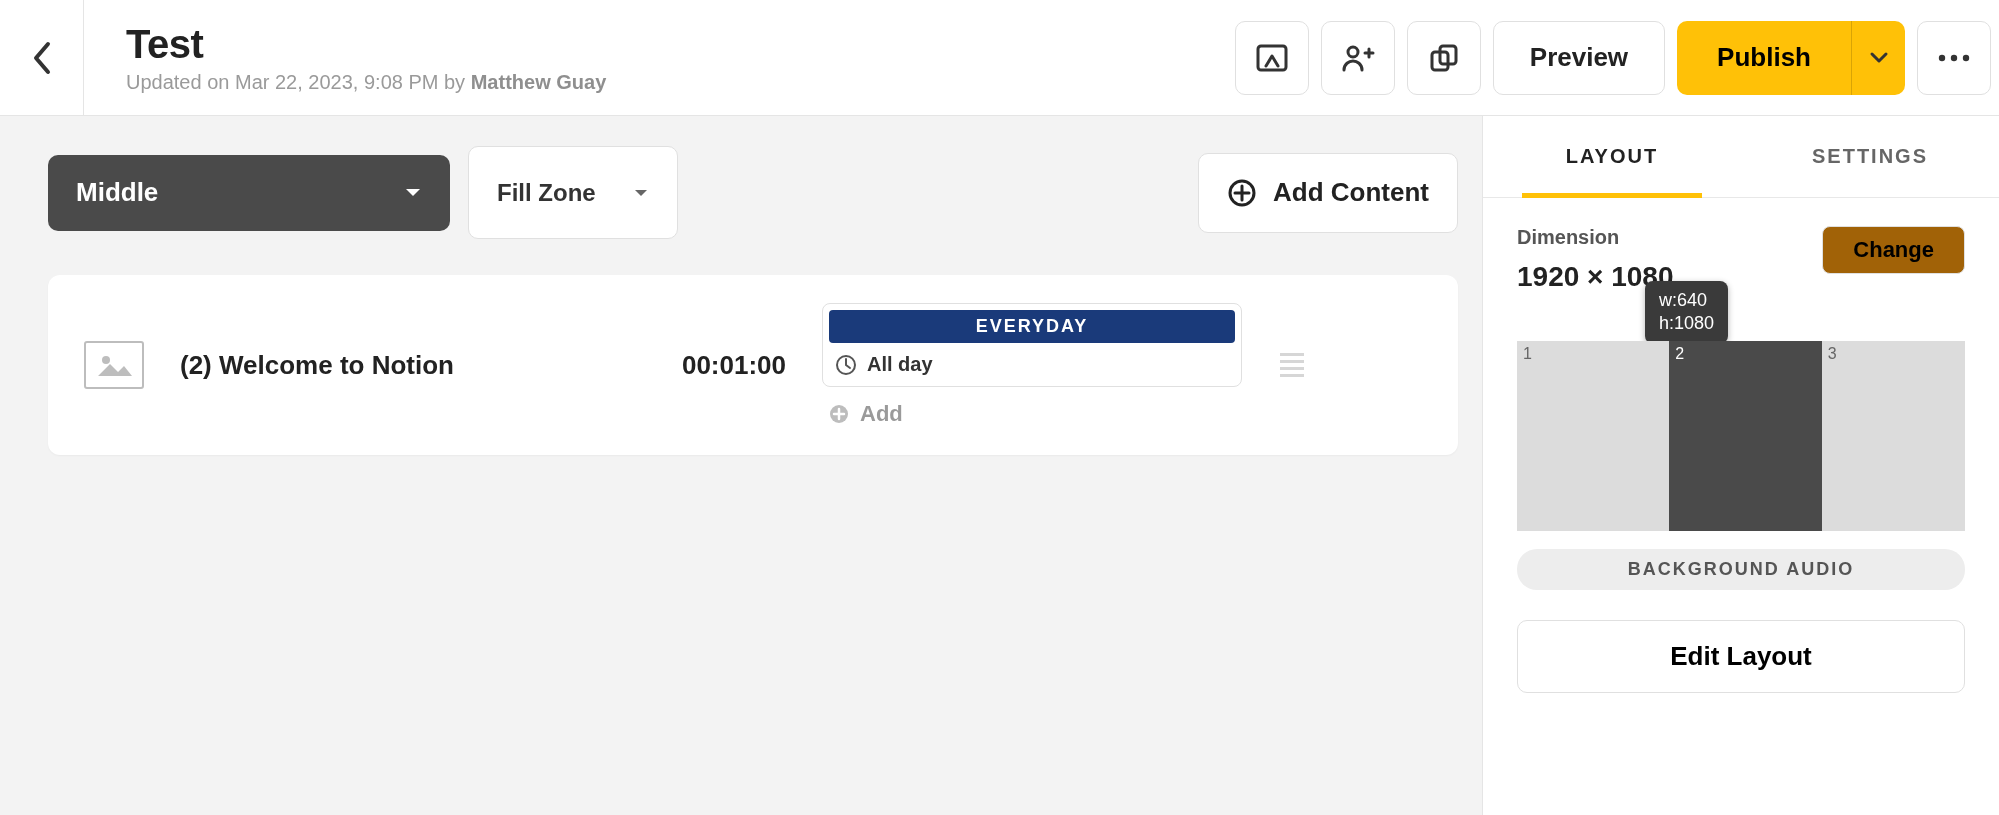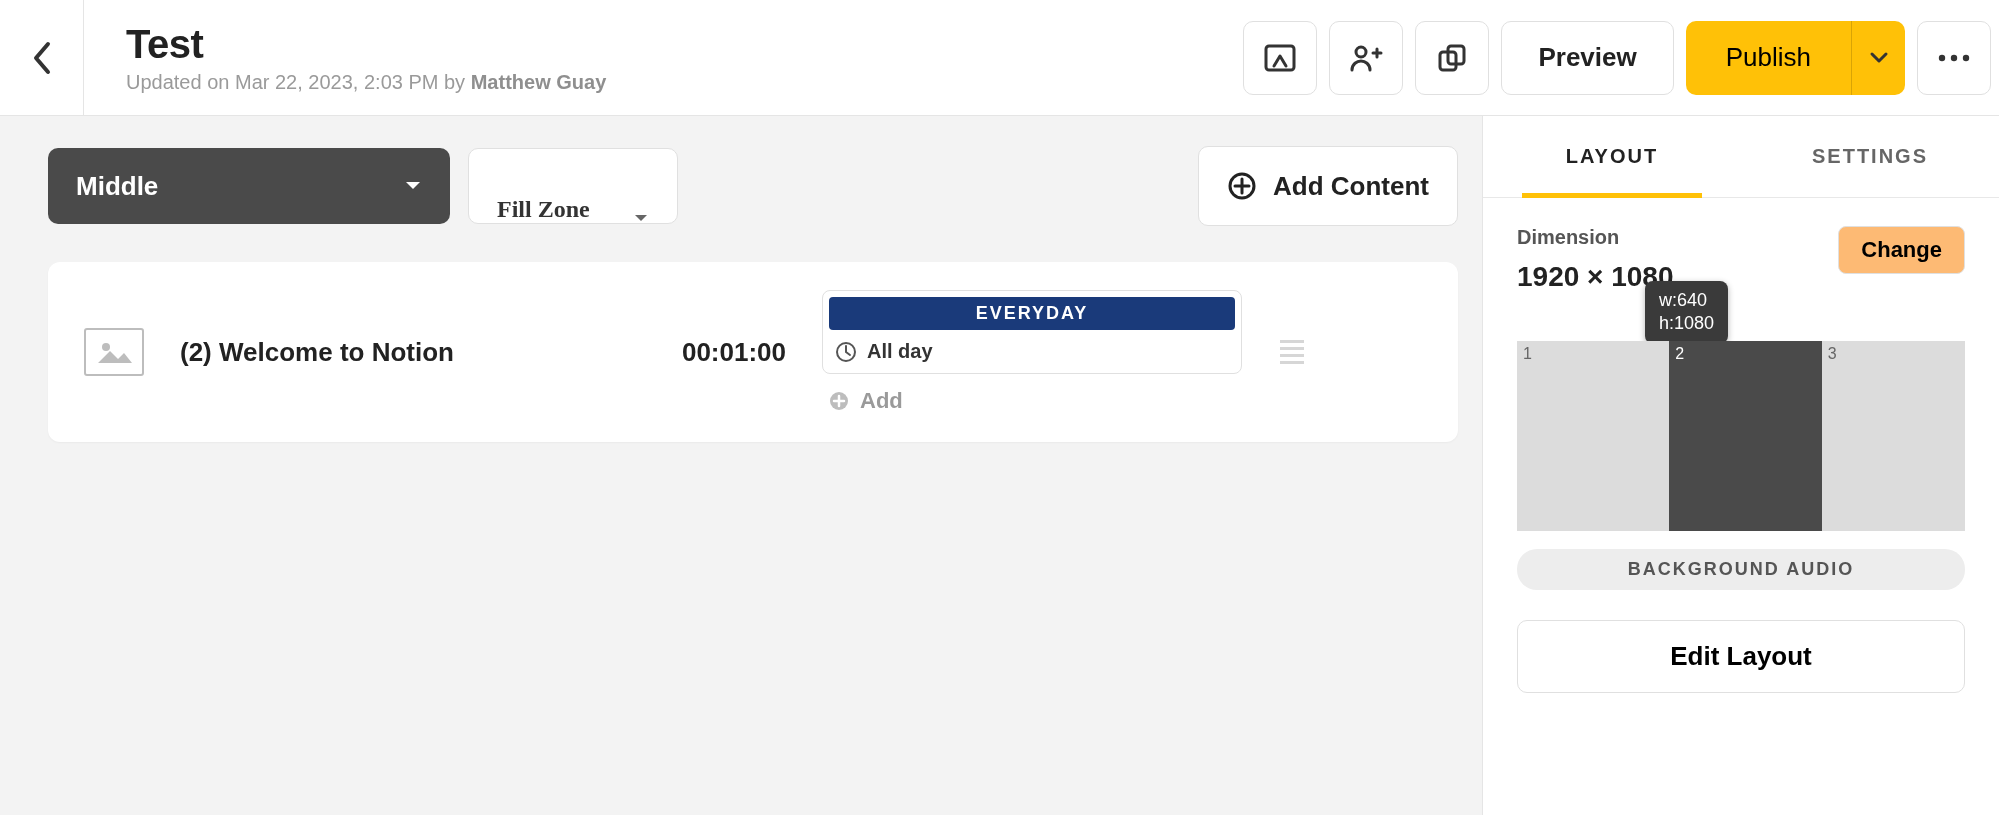--- a/index.html
+++ b/index.html
@@ -76,21 +76,21 @@
     display:flex;align-items:center;
   }
   .publish-group { display: flex; }
   .publish-main {
     height: 74px;
     padding: 0 40px;
     background: #FFC107;
     border: none;
     border-radius: 10px 0 0 10px;
     font-size: 26px;
-    font-weight: 400;
+    font-weight: 700;
     cursor: pointer;
   }
   .publish-drop {
     width: 54px;
     height: 74px;
     background: #FFC107;
     border: none;
     border-left: 1px solid rgba(0,0,0,0.15);
     border-radius: 0 10px 10px 0;
     display:flex;align-items:center;justify-content:center;
@@ -130,31 +130,30 @@
     padding: 0 28px;
     font-size: 26px;
     font-weight: 600;
     cursor: pointer;
     justify-content: space-between;
   }
   .select-light {
     background: #fff;
     border: 1px solid #e0e0e0;
     border-radius: 10px;
-    height: 76px;
+    height: 93px;
     width: 210px;
     display: flex;
-    align-items: flex-end;
+    align-items: center;
     padding: 0 28px;
     font-size: 24px;
     font-weight: 600;
     color: #333;
     cursor: pointer;
     justify-content: space-between;
-    font-family: Liberation Serif, serif;
   }
   .spacer { flex: 1; }
   .add-content {
     background: #fff;
     border: 1px solid #e0e0e0;
     border-radius: 10px;
     height: 80px;
     padding: 0 28px;
     display: flex;
     align-items: center;
@@ -252,22 +251,22 @@
   }
   .tab.active { color:#222; }
   .tab.active::after{
     content:"";position:absolute;left:0;right:0;bottom:-1px;height:5px;background:#FFC107;width:70%;margin:0 auto;
   }
   .panel { padding: 28px 34px; }
   .dim-row { display:flex;align-items:flex-start;justify-content:space-between; }
   .dim-label { font-size:20px;color:#555;font-weight:600; }
   .dim-val { font-size:28px;font-weight:800;margin-top:12px; }
   .change-btn {
-    border:1px solid #e0e0e0;border-radius:8px;background:#fdba74;
-    padding:10px 22px;font-size:22px;font-weight:700;cursor:pointer;
+    border:1px solid #e0e0e0;border-radius:8px;background:#a16207;
+    padding:10px 30px;font-size:22px;font-weight:700;cursor:pointer;
   }
 
   .layout-preview {
     margin-top: 48px;
     position: relative;
   }
   .tooltip {
     position:absolute;
     top:-60px; left:128px;
     background:#3a3a3a;color:#fff;
@@ -302,21 +301,21 @@
 
 <div class="header">
   <div class="back-col">
     <svg width="22" height="34" viewBox="0 0 22 34">
         <path d="M17 3 L5 17 L17 31" stroke="#333" stroke-width="4" fill="none" stroke-linecap="round" stroke-linejoin="round"></path>
       </svg>
   </div>
   <div class="title-col">
     <h1>Test</h1>
     <div class="meta">
-      <span>Updated on </span><span>Mar 22, 2023, 2:03 PM</span><span> by </span><span class="author">Matthew Guay</span>
+      <span>Updated on </span><span>Mar 22, 2023, 9:08 PM</span><span> by </span><span class="author">Matthew Guay</span>
     </div>
   </div>
   <div class="actions">
     <div class="icon-btn">
       <svg width="32" height="28" viewBox="0 0 32 28">
           <rect x="2" y="2" width="28" height="24" rx="3" stroke="#333" stroke-width="3" fill="none"></rect>
           <path d="M10 22 L16 12 L22 22" stroke="#333" stroke-width="3" fill="none" stroke-linecap="round" stroke-linejoin="round"></path>
         </svg>
     </div>
     <div class="icon-btn">

